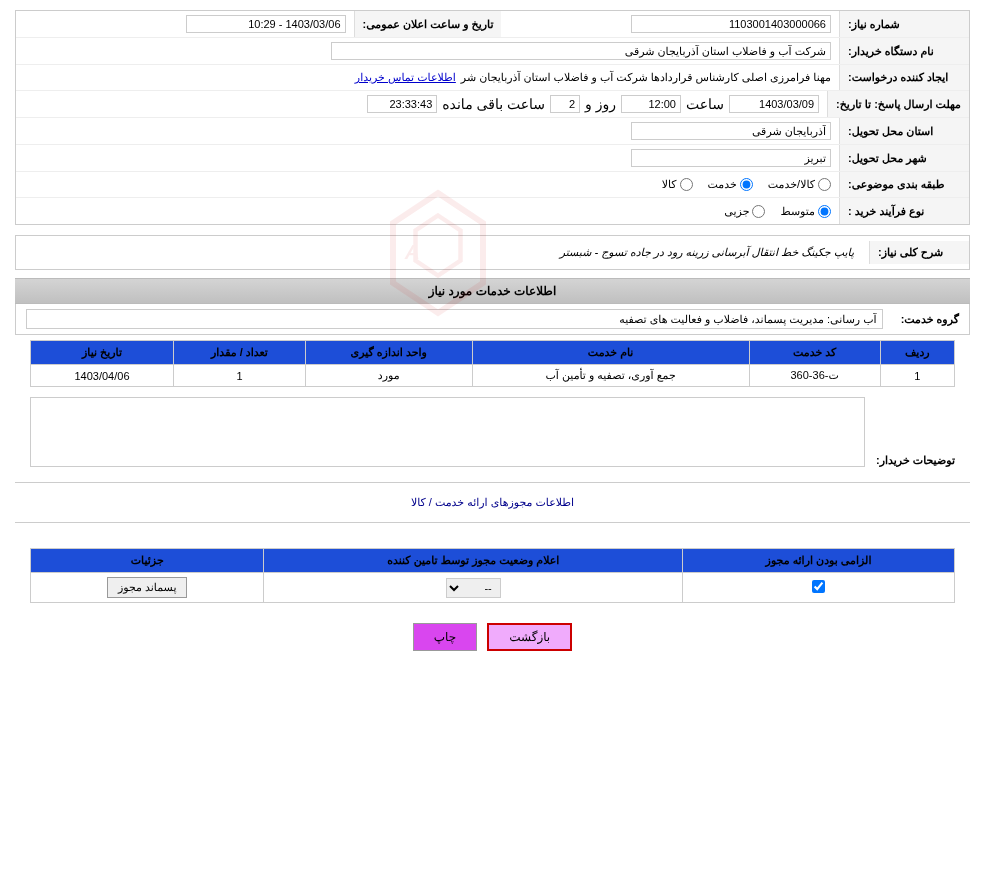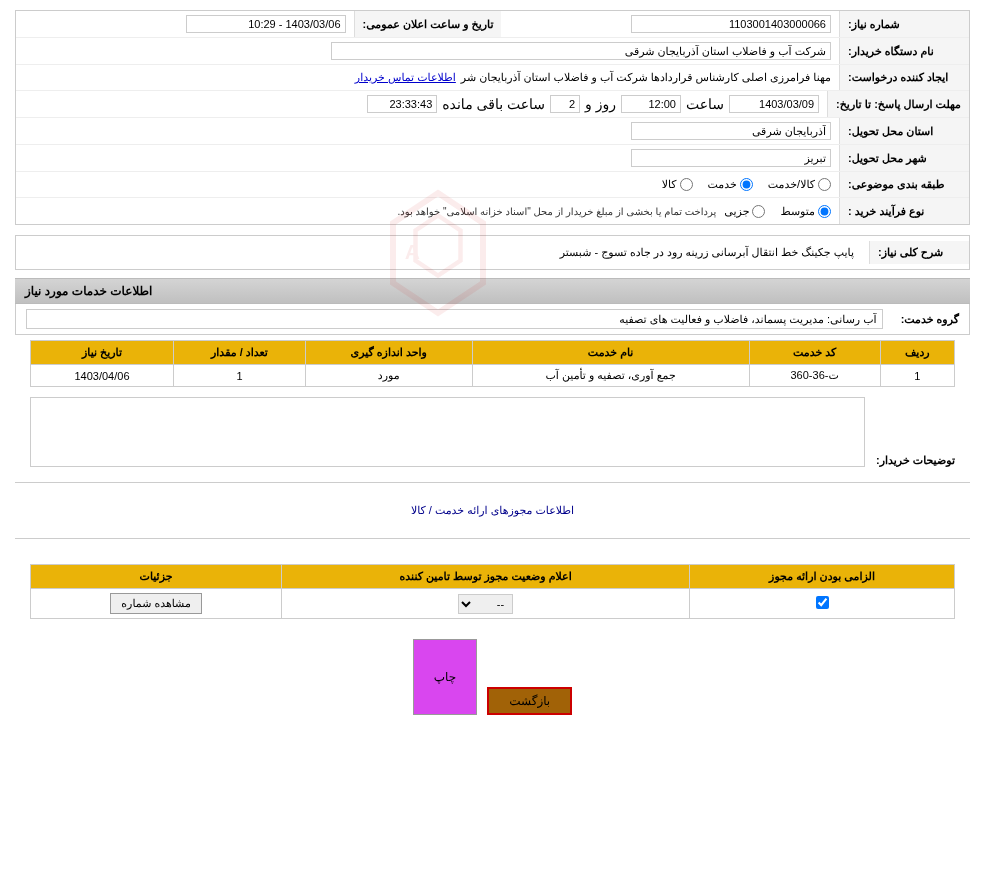--- a/index.html
+++ b/index.html
@@ -73,21 +73,21 @@
     .num-input {
       width: 200px;
     }
     .section-title {
       background: linear-gradient(to bottom, #d4d4d4, #c0c0c0);
       padding: 5px 10px;
       font-weight: bold;
       font-size: 12px;
       border-bottom: 1px solid #bbb;
       border-top: 1px solid #bbb;
-      text-align: left;
+      text-align: center;
     }
     .inline-fields {
       display: flex;
       align-items: center;
       gap: 5px;
     }
     .inline-label {
       white-space: nowrap;
       font-size: 14px;
     }
@@ -117,21 +117,21 @@
     }
     .table-container {
       margin: 5px 15px;
     }
     table {
       width: 100%;
       border-collapse: collapse;
       font-size: 11px;
     }
     table th {
-      background: #eab308;
+      background: #1d4ed8;
       border: 1px solid #ccc;
       padding: 5px 8px;
       text-align: center;
       font-weight: bold;
     }
     table td {
       border: 1px solid #ccc;
       padding: 4px 12px;
       text-align: center;
     }
@@ -149,21 +149,21 @@
       min-width: 80px;
       padding-top: 4px;
     }
     .permit-section {
       margin-top: 10px;
     }
     .permit-title {
       text-align: center;
       color: #00008b;
       font-size: 11px;
-      padding: 21px 0;
+      padding: 13px 0;
       border-top: 1px solid #ccc;
       border-bottom: 1px solid #ccc;
     }
     .permit-table-container {
       margin: 5px 15px;
     }
     .bottom-buttons {
       display: flex;
       justify-content: center;
       gap: 10px;
@@ -173,24 +173,23 @@
       padding: 5px 20px;
       border: 1px solid #999;
       cursor: pointer;
       font-family: Tahoma, Arial, sans-serif;
       font-size: 12px;
     }
     .btn-print {
       background: #d946ef;
     }
     .btn-back {
-      background: #a16207;
+      background: #f0abfc;
       border: 2px solid #c00;
       color: #000;
-      margin-top: 48px;
     }
     .select-small {
       border: 1px solid #ccc;
       padding: 2px 4px;
       font-size: 11px;
       font-family: Tahoma, Arial, sans-serif;
       direction: rtl;
     }
     .checkbox-cell {
       text-align: center;
@@ -287,32 +286,31 @@
           <div class="radio-group">
             <div class="radio-item">
               <input type="radio" name="purchase_type" checked="" style="">
               <span>متوسط</span>
             </div>
             <div class="radio-item">
               <input type="radio" name="purchase_type" style="">
               <span>جزیی</span>
             </div>
           </div>
-          <span style="font-size:10px; color:#333;">پرداخت تمام یا بخشی از مبلغ خریدار از محل "اسناد خزانه اسلامی" خواهد بود.</span>
         </div>
       </div>
 
     </div>
 
     <div>
       <div style="display:flex; align-items:flex-start; padding: 5px 0 5px 0; gap:10px; border: 1px solid #ccc; margin-bottom:8px;">
         <div style="min-width:100px; background:#f5f5f5; padding:5px 8px; font-weight:bold; text-align:right; align-self:stretch; display:flex; align-items:flex-start; justify-content:flex-end; font-size:11px; border-left:1px solid #ddd;">
           <span>شرح کلی نیاز:</span>
         </div>
-        <div style="flex:1; padding:5px; position:relative;">
+        <div style="flex:1; padding:5px; position:relative;font-style:italic;">
 
           <svg style="position:absolute;top:50%;left:50%;transform:translate(-50%,-50%);opacity:0.07;width:150px;height:150px;" viewBox="0 0 100 100">
             <path d="M50,10 L80,30 L80,70 L50,90 L20,70 L20,30 Z" fill="none" stroke="#c00" stroke-width="4"></path>
             <path d="M50,25 L65,35 L65,55 L50,65 L35,55 L35,35 Z" fill="none" stroke="#c00" stroke-width="3"></path>
             <text x="38" y="54" font-size="14" fill="#c00" font-weight="bold">A</text>
           </svg>
           <div style="font-size:11px; direction:rtl;">پایپ جکینگ خط انتقال آبرسانی زرینه رود در جاده تسوج - شبستر</div>
         </div>
       </div>
     </div>
@@ -370,21 +368,21 @@
           <tbody id="permit-tbody">
 
           <tr>
     <td class="checkbox-cell">
       <input type="checkbox" checked="" style="">
     </td>
     <td>
       <select class="select-small"><option selected="">--</option><option>دارم</option><option>ندارم</option></select>
     </td>
     <td>
-      <button class="btn" style="font-size:11px; padding:3px 10px;">مشاهده شماره</button>
+      <button class="btn" style="font-size:11px; padding:3px 10px;">پسماند مجوز</button>
     </td>
   </tr>
             </tbody>
         </table>
       </div>
     </div>
 
     <div class="bottom-buttons">
       <button class="btn btn-back">بازگشت</button>
       <button class="btn btn-print">چاپ</button>

